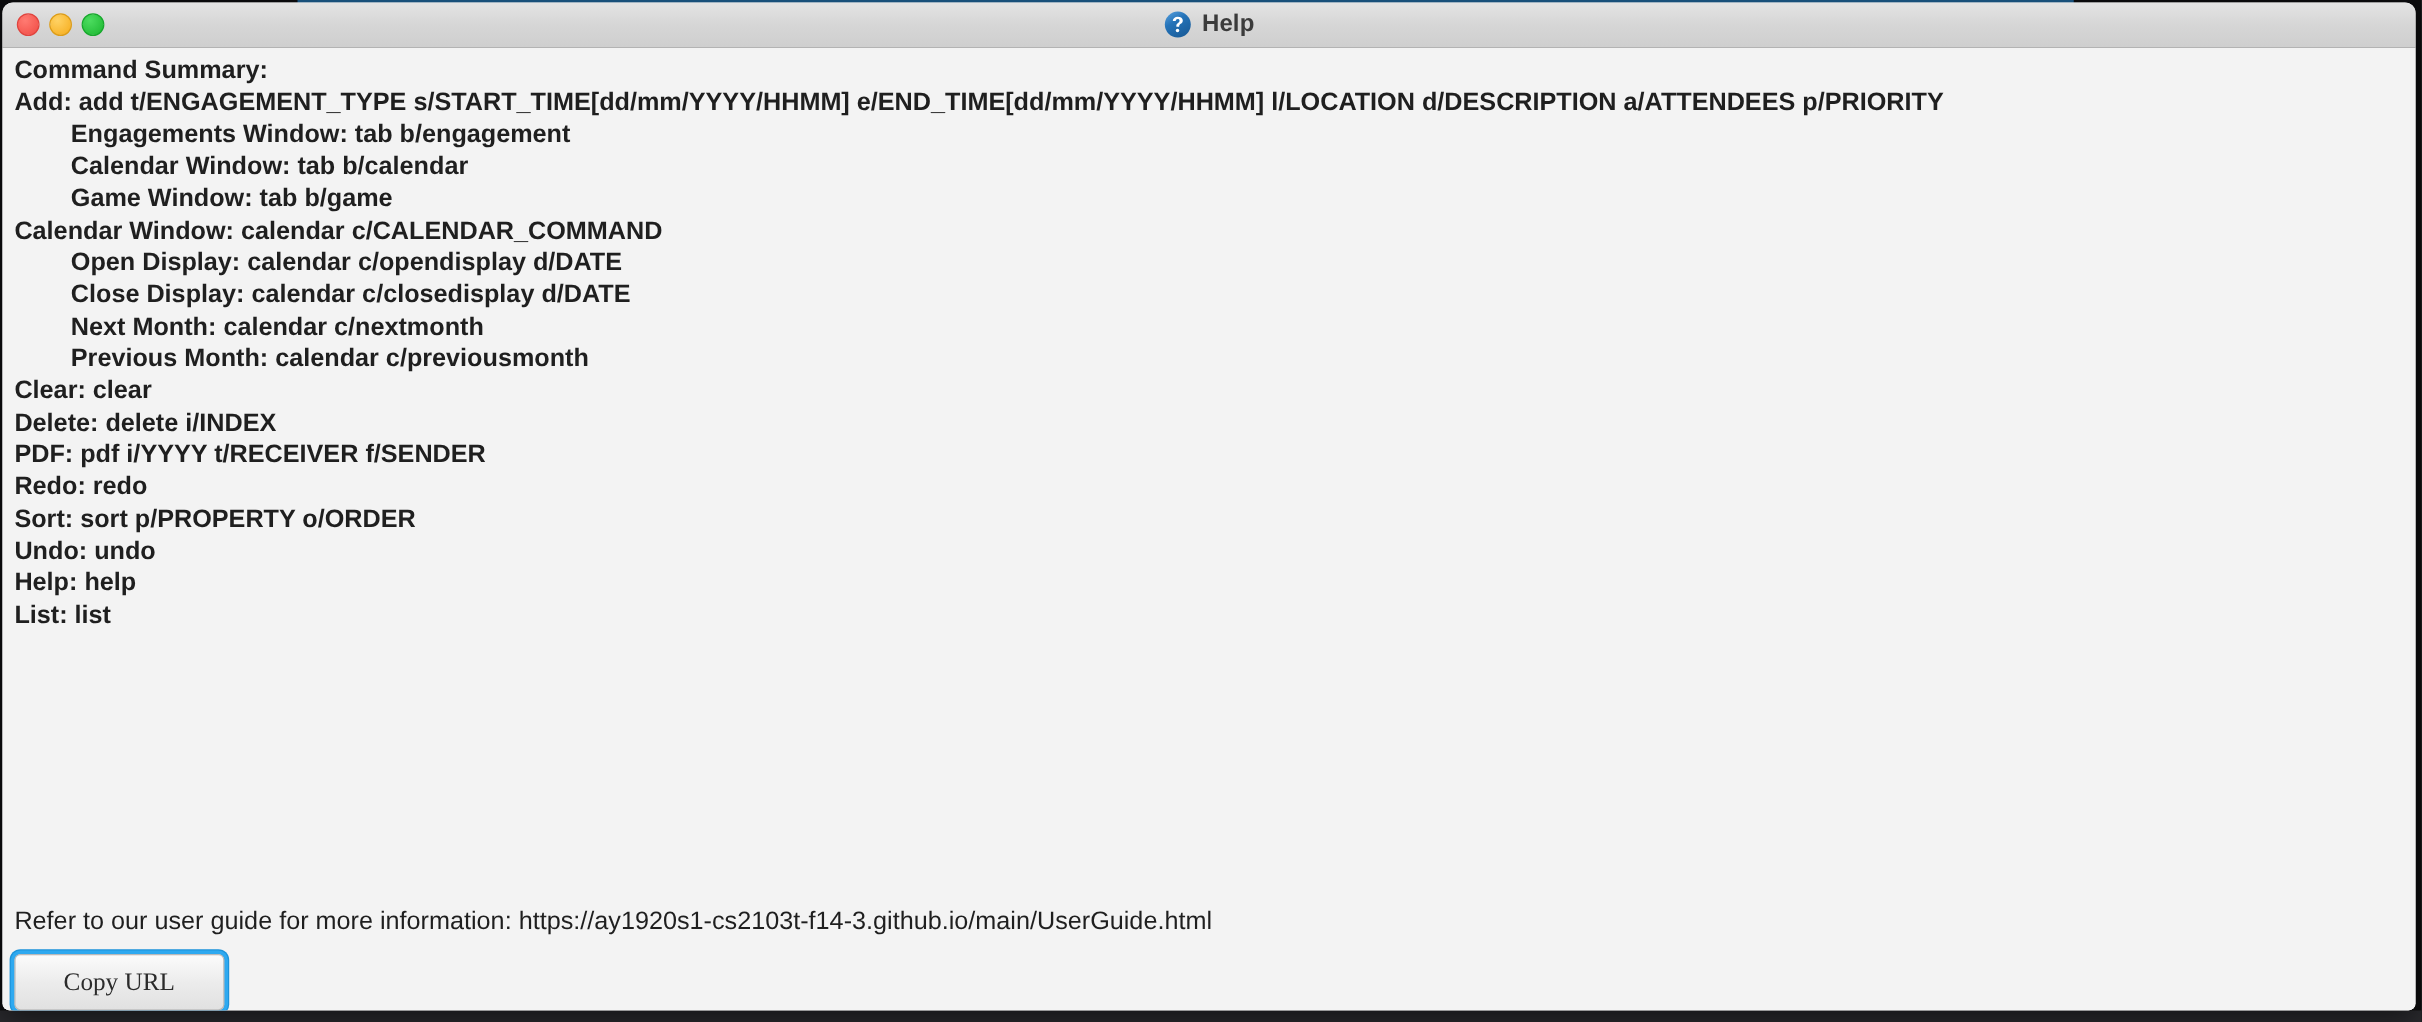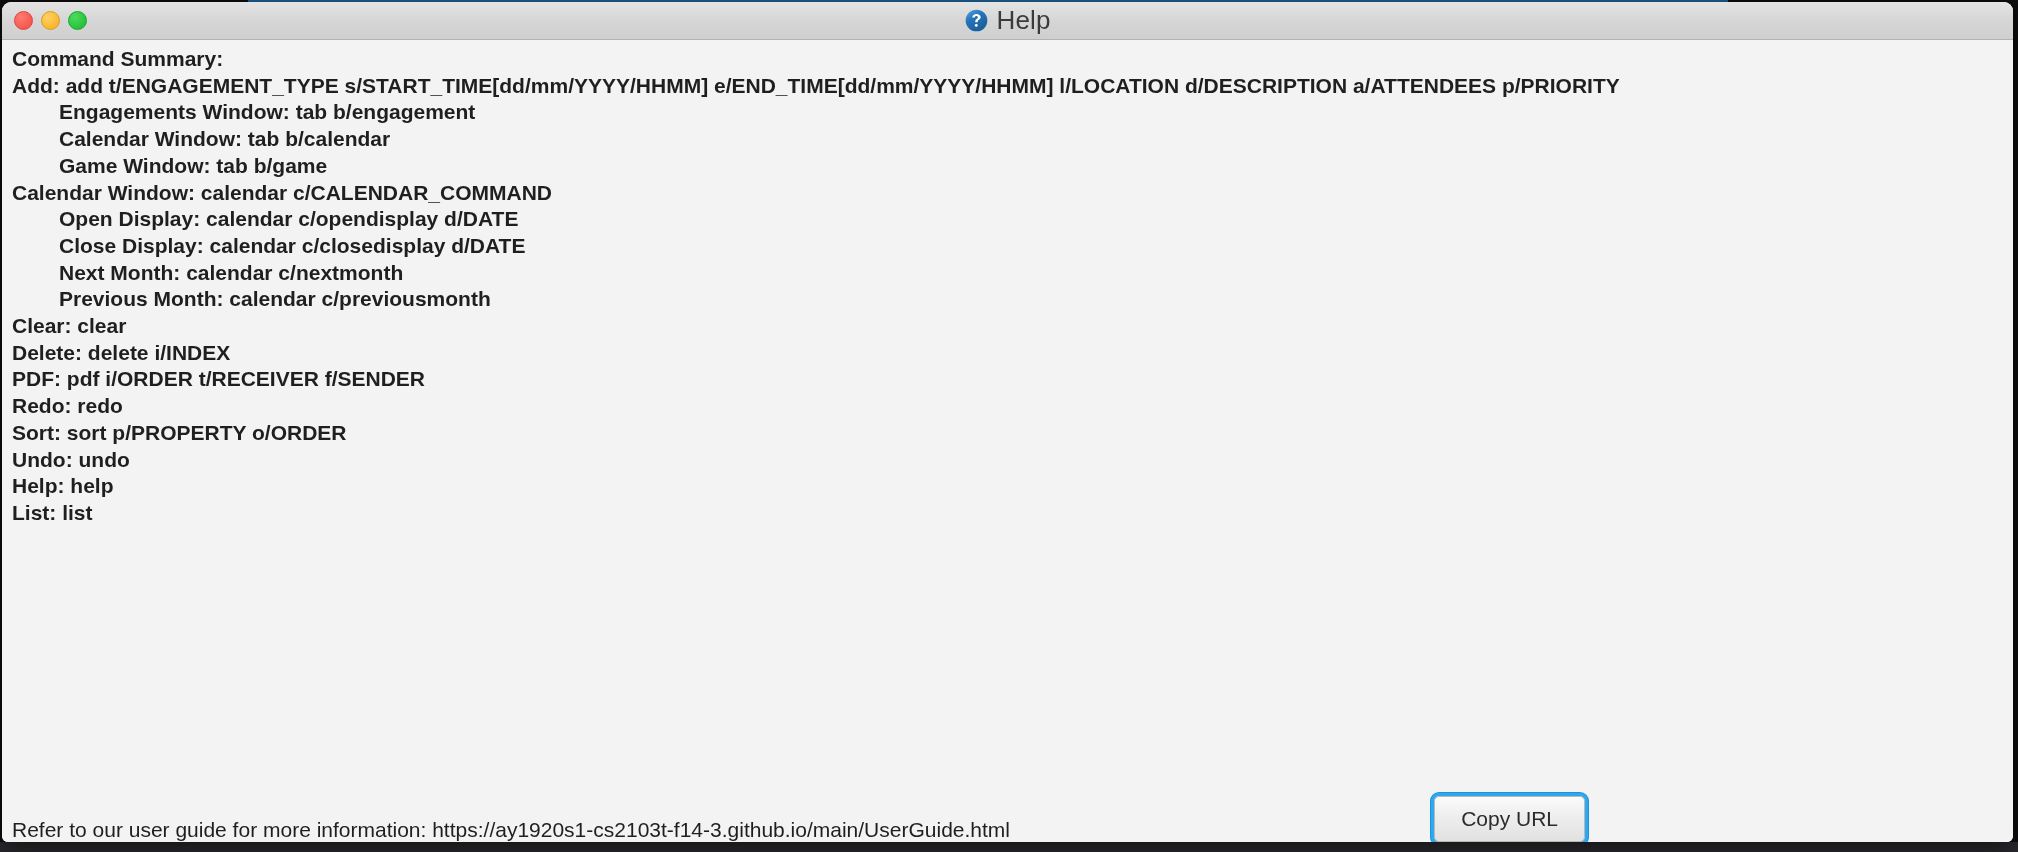--- a/index.html
+++ b/index.html
@@ -103,23 +103,23 @@
     display: flex;
     align-items: center;
     gap: 9px;
   }
   #help-icon {
     width: 23px;
     height: 23px;
     display: block;
   }
   #window-title {
-    font-size: 26px;
+    font-size: 20px;
     color: #3b3b3b;
-    font-weight: 400;
+    font-weight: 700;
     letter-spacing: 0.1px;
   }
 
   
   #content {
     flex: 1 1 auto;
     position: relative;
     background: #f3f3f3;
     padding: 6px 0 0 0;
     overflow: hidden;
@@ -142,40 +142,41 @@
   }
 
   
   #footer {
     position: absolute;
     left: 0;
     right: 0;
     bottom: 0;
     height: 86px;
     display: flex;
-    align-items: flex-end;
+    align-items: flex-start;
     padding: 0 14px 0 10px;
     box-sizing: border-box;
+    flex-direction: column;
   }
   #guide-text {
     font-size: 21px;
     color: #1f1f1f;
     white-space: nowrap;
     flex: 0 0 auto;
   }
   #spacer { flex: 1 1 auto; }
   #copy-url-button {
     position: relative;
-    font-family: Liberation Sans, sans-serif;
+    font-family: Liberation Serif, serif;
     font-size: 21px;
     color: #2b2b2b;
     background: linear-gradient(to bottom, #fbfbfb 0%, #ececec 50%, #e1e1e1 100%);
     border: 1px solid #b9b9b9;
     border-radius: 5px;
-    padding: 10px 26px;
+    padding: 10px 40px;
     margin-right: 414px;
     box-shadow: 0 0 0 3px #2ea9f0, 0 0 0 4px #1d93da;
     cursor: default;
     white-space: nowrap;
   }
 </style>
 </head>
 <body>
 
 <div id="desktop">
@@ -218,21 +219,21 @@
         <li class="cmd-line indent">Engagements Window: tab b/engagement</li>
         <li class="cmd-line indent">Calendar Window: tab b/calendar</li>
         <li class="cmd-line indent">Game Window: tab b/game</li>
         <li class="cmd-line">Calendar Window: calendar c/CALENDAR_COMMAND</li>
         <li class="cmd-line indent">Open Display: calendar c/opendisplay d/DATE</li>
         <li class="cmd-line indent">Close Display: calendar c/closedisplay d/DATE</li>
         <li class="cmd-line indent">Next Month: calendar c/nextmonth</li>
         <li class="cmd-line indent">Previous Month: calendar c/previousmonth</li>
         <li class="cmd-line">Clear: clear</li>
         <li class="cmd-line">Delete: delete i/INDEX</li>
-        <li class="cmd-line">PDF: pdf i/ORDER t/RECEIVER f/SENDER</li>
+        <li class="cmd-line">PDF: pdf i/YYYY t/RECEIVER f/SENDER</li>
         <li class="cmd-line">Redo: redo</li>
         <li class="cmd-line">Sort: sort p/PROPERTY o/ORDER</li>
         <li class="cmd-line">Undo: undo</li>
         <li class="cmd-line">Help: help</li>
         <li class="cmd-line">List: list</li>
       </ul>
 
     <div id="footer">
       <span id="guide-text">Refer to our user guide for more information: https://ay1920s1-cs2103t-f14-3.github.io/main/UserGuide.html</span>
       <span id="spacer"></span>

